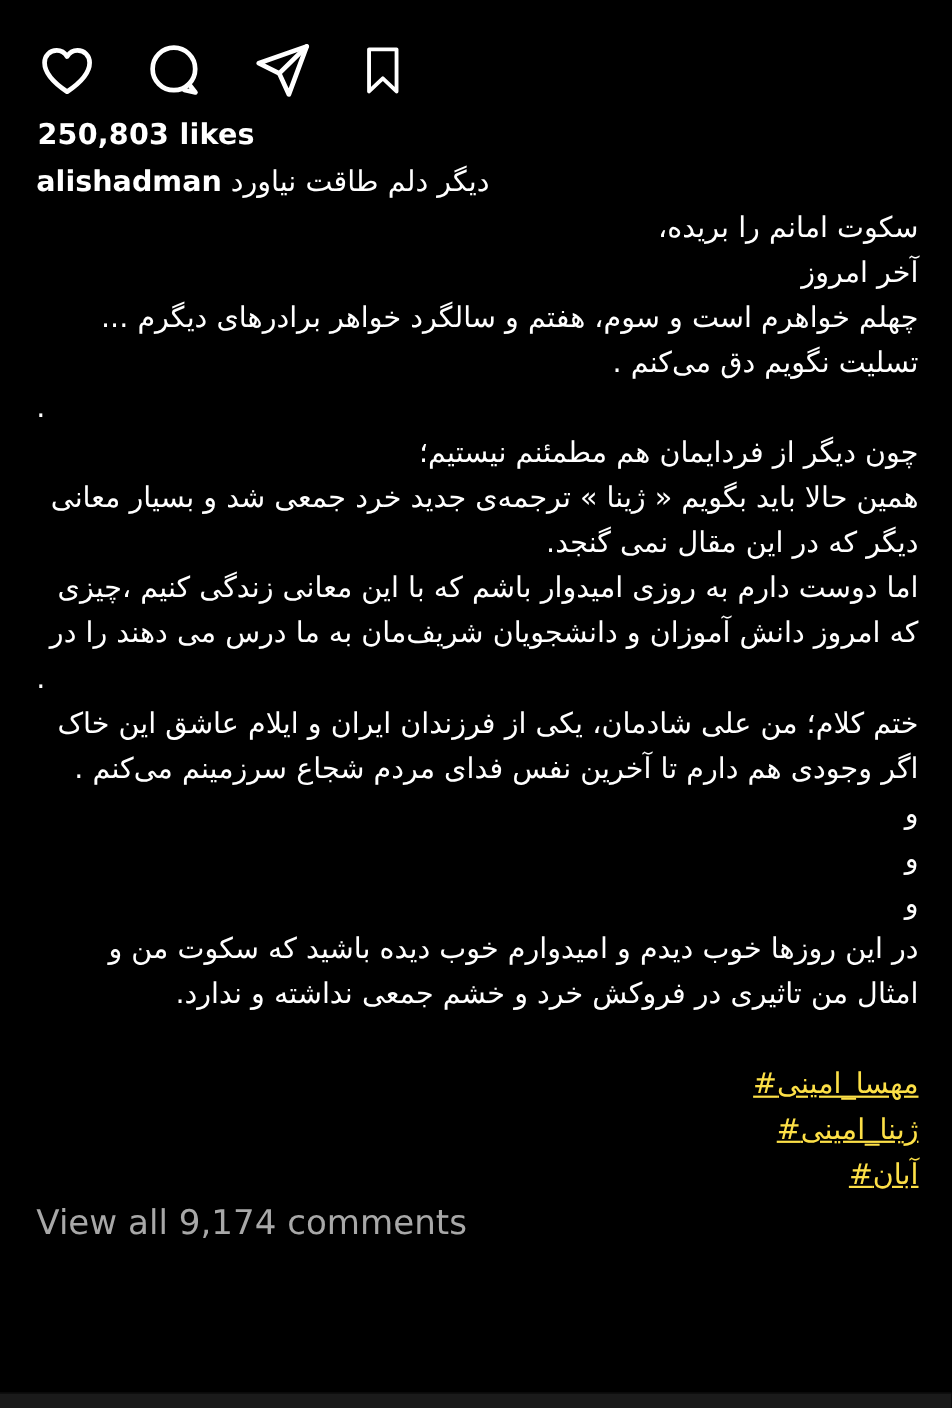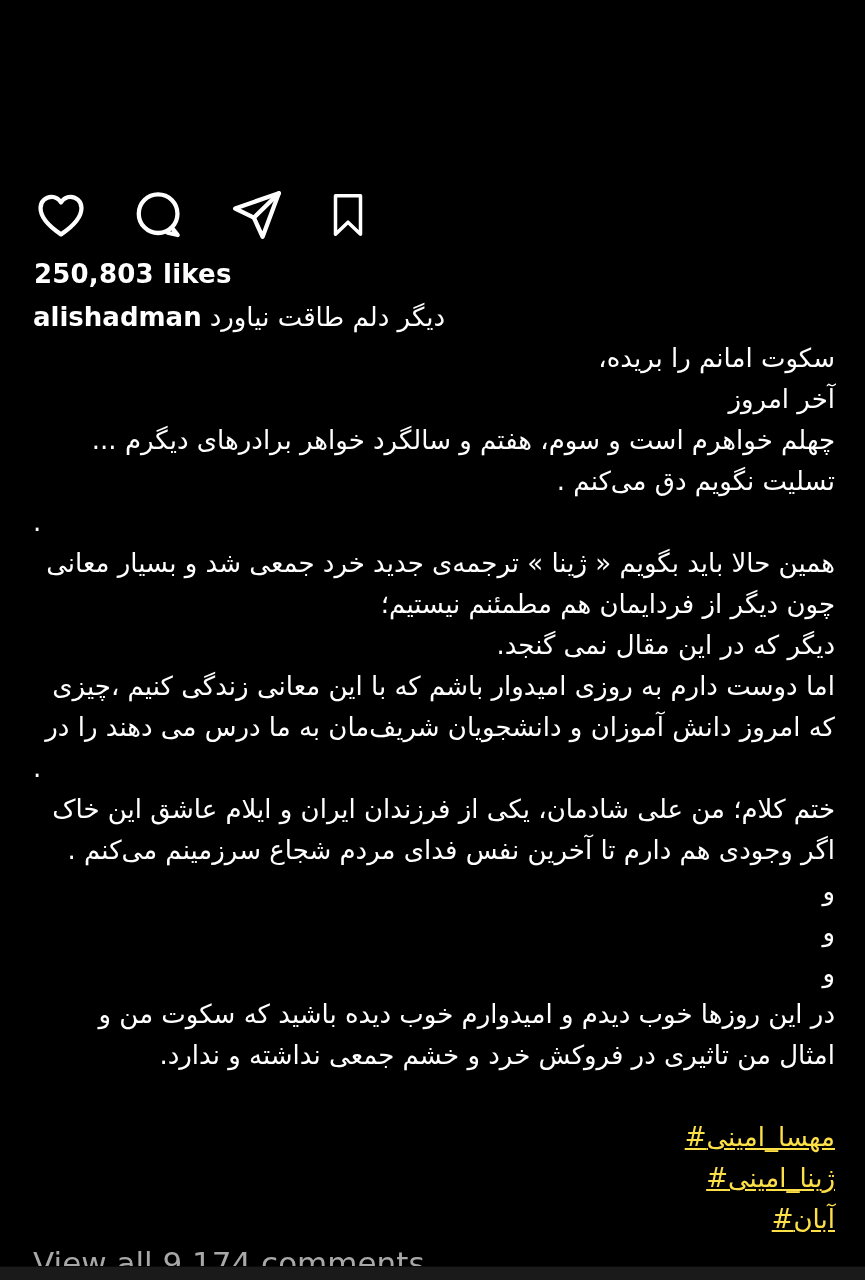--- a/index.html
+++ b/index.html
@@ -2,21 +2,21 @@
 <html lang="en"><head>
 <meta charset="utf-8">
 <style>
   html,body{margin:0;padding:0;}
   body{
     width:865px;height:1280px;
     background:#000000;color:#ffffff;
     font-family:"DejaVu Sans",sans-serif;
     overflow:hidden;position:relative;
   }
-  .post{display:flex;flex-direction:column;height:100%;justify-content:flex-end;}
+  .post{display:flex;flex-direction:column;height:100%;}
 
   
   .action-bar{
     display:flex;align-items:center;
     padding:36px 30px 0 34px;height:56px;box-sizing:content-box;
   }
   .action-bar .icon-btn{display:inline-flex;align-items:center;background:none;border:none;padding:0;cursor:pointer;}
   .action-bar .icon-btn + .icon-btn{margin-left:44px;}
   .action-bar .save{margin-left:auto;}
   .action-bar svg{display:block;}
@@ -92,22 +92,22 @@
   <div class="caption">
     <div class="caption-line first-line">
       <span class="username">alishadman</span><span class="after-username">دیگر دلم طاقت نیاورد</span>
     </div>
     <div>
         <div class="caption-line cl-text" dir="rtl">سکوت امانم را بریده،</div>
         <div class="caption-line cl-text" dir="rtl">آخر امروز</div>
         <div class="caption-line cl-text" dir="rtl">چهلم خواهرم است و سوم، هفتم و سالگرد خواهر برادرهای دیگرم ...</div>
         <div class="caption-line cl-text" dir="rtl">تسلیت نگویم دق می‌کنم .</div>
         <div class="caption-line cl-dot" dir="ltr">.</div>
+        <div class="caption-line cl-text" dir="rtl">چون دیگر از فردایمان هم مطمئنم نیستیم؛</div>
         <div class="caption-line cl-text" dir="rtl">همین حالا باید بگویم « ژینا » ترجمه‌ی جدید خرد جمعی شد و بسیار معانی</div>
-        <div class="caption-line cl-text" dir="rtl">چون دیگر از فردایمان هم مطمئنم نیستیم؛</div>
         <div class="caption-line cl-text" dir="rtl">دیگر که در این مقال نمی گنجد.</div>
         <div class="caption-line cl-text" dir="rtl">اما دوست دارم به روزی امیدوار باشم که با این معانی زندگی کنیم ،چیزی</div>
         <div class="caption-line cl-text" dir="rtl">که امروز دانش آموزان و دانشجویان شریف‌مان به ما درس می دهند را در</div>
         <div class="caption-line cl-dot" dir="ltr">.</div>
         <div class="caption-line cl-text" dir="rtl">ختم کلام؛ من علی شادمان، یکی از فرزندان ایران و ایلام عاشق این خاک</div>
         <div class="caption-line cl-text" dir="rtl">اگر وجودی هم دارم تا آخرین نفس فدای مردم شجاع سرزمینم می‌کنم .</div>
         <div class="caption-line cl-text" dir="rtl">و</div>
         <div class="caption-line cl-text" dir="rtl">و</div>
         <div class="caption-line cl-text" dir="rtl">و</div>
         <div class="caption-line cl-text" dir="rtl">در این روزها خوب دیدم و امیدوارم خوب دیده باشید که سکوت من و</div>

